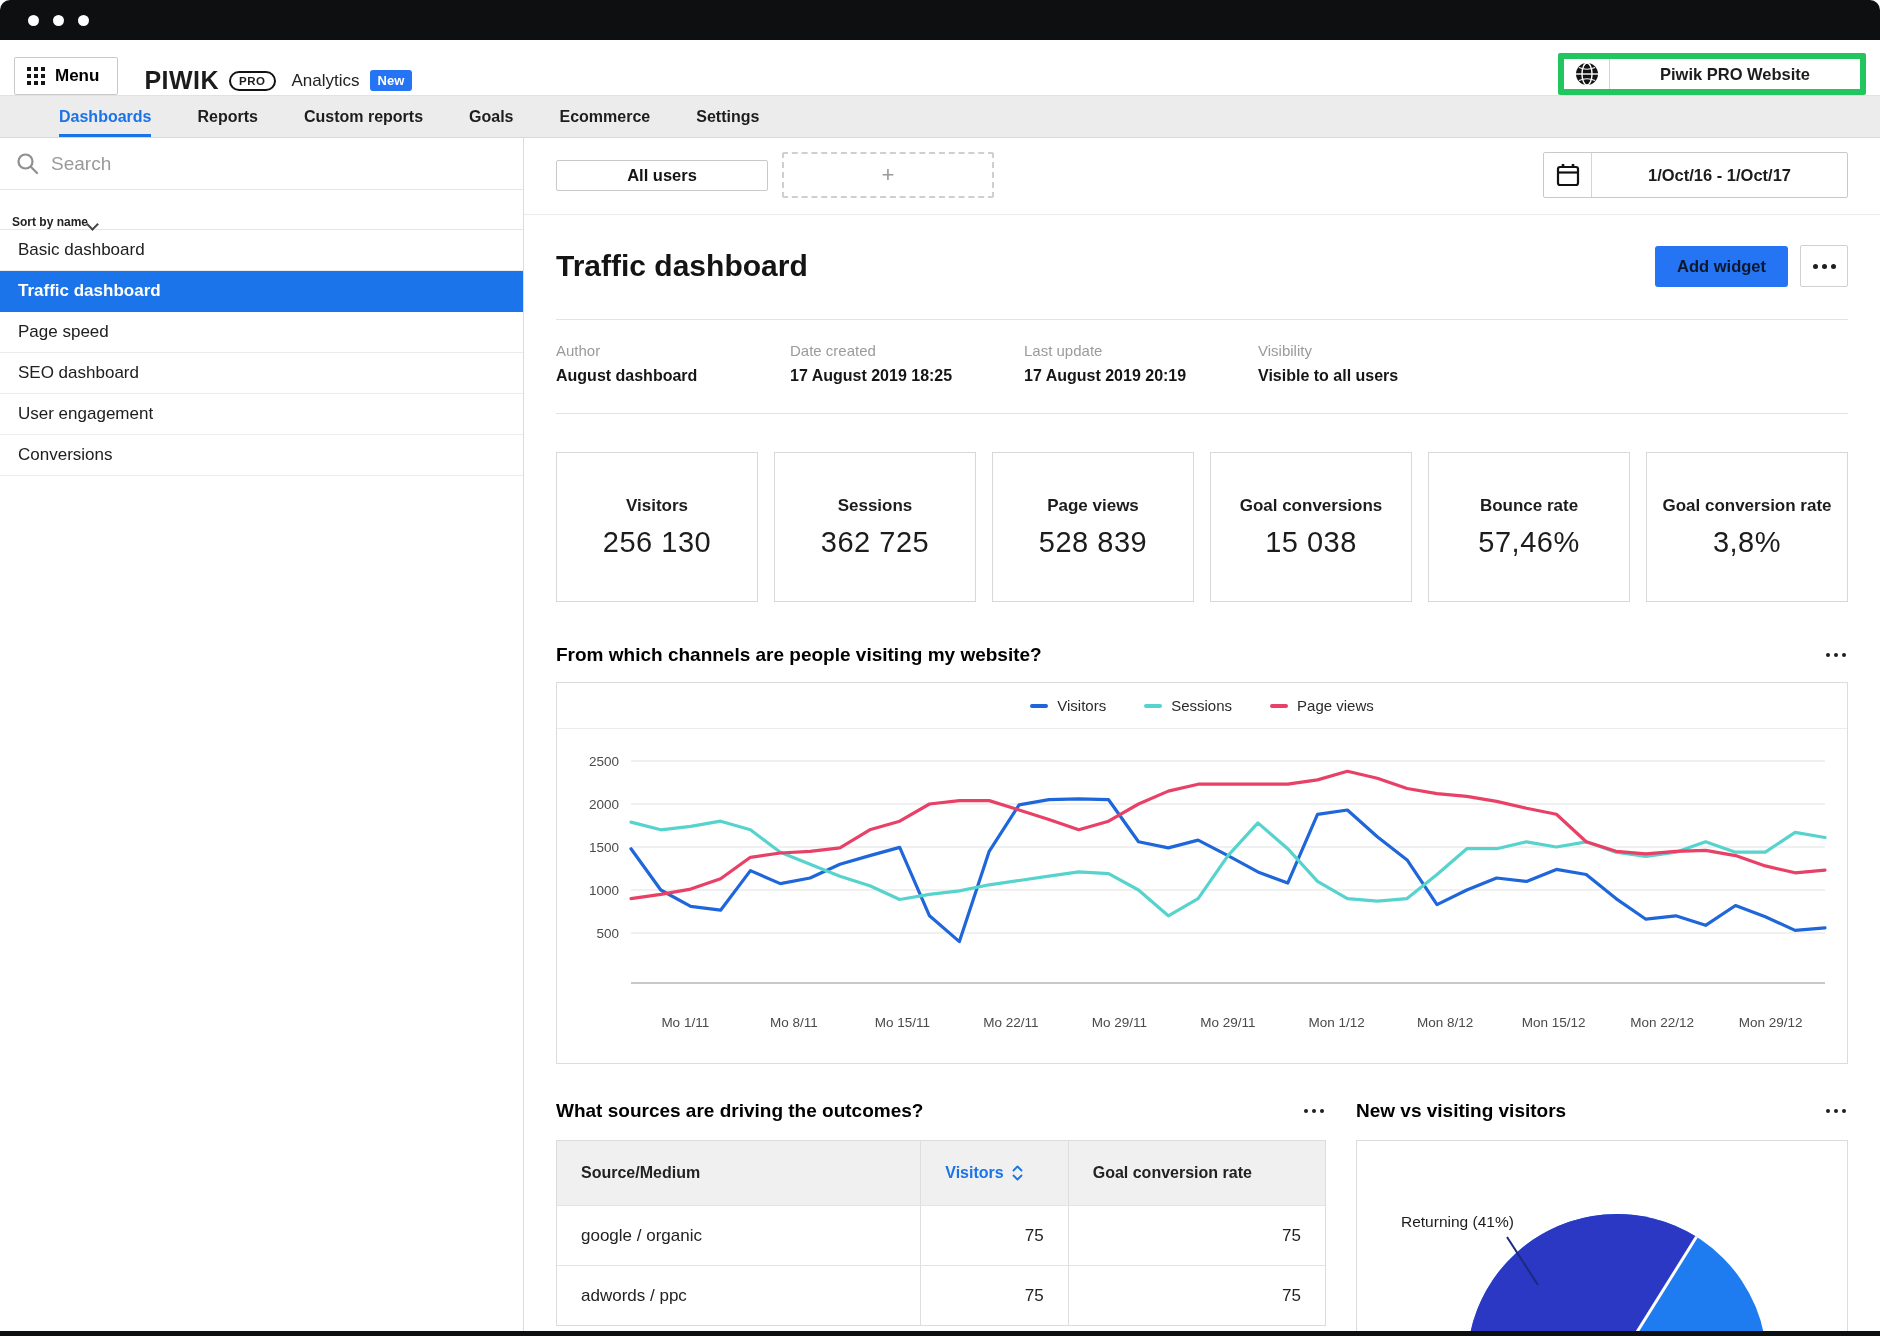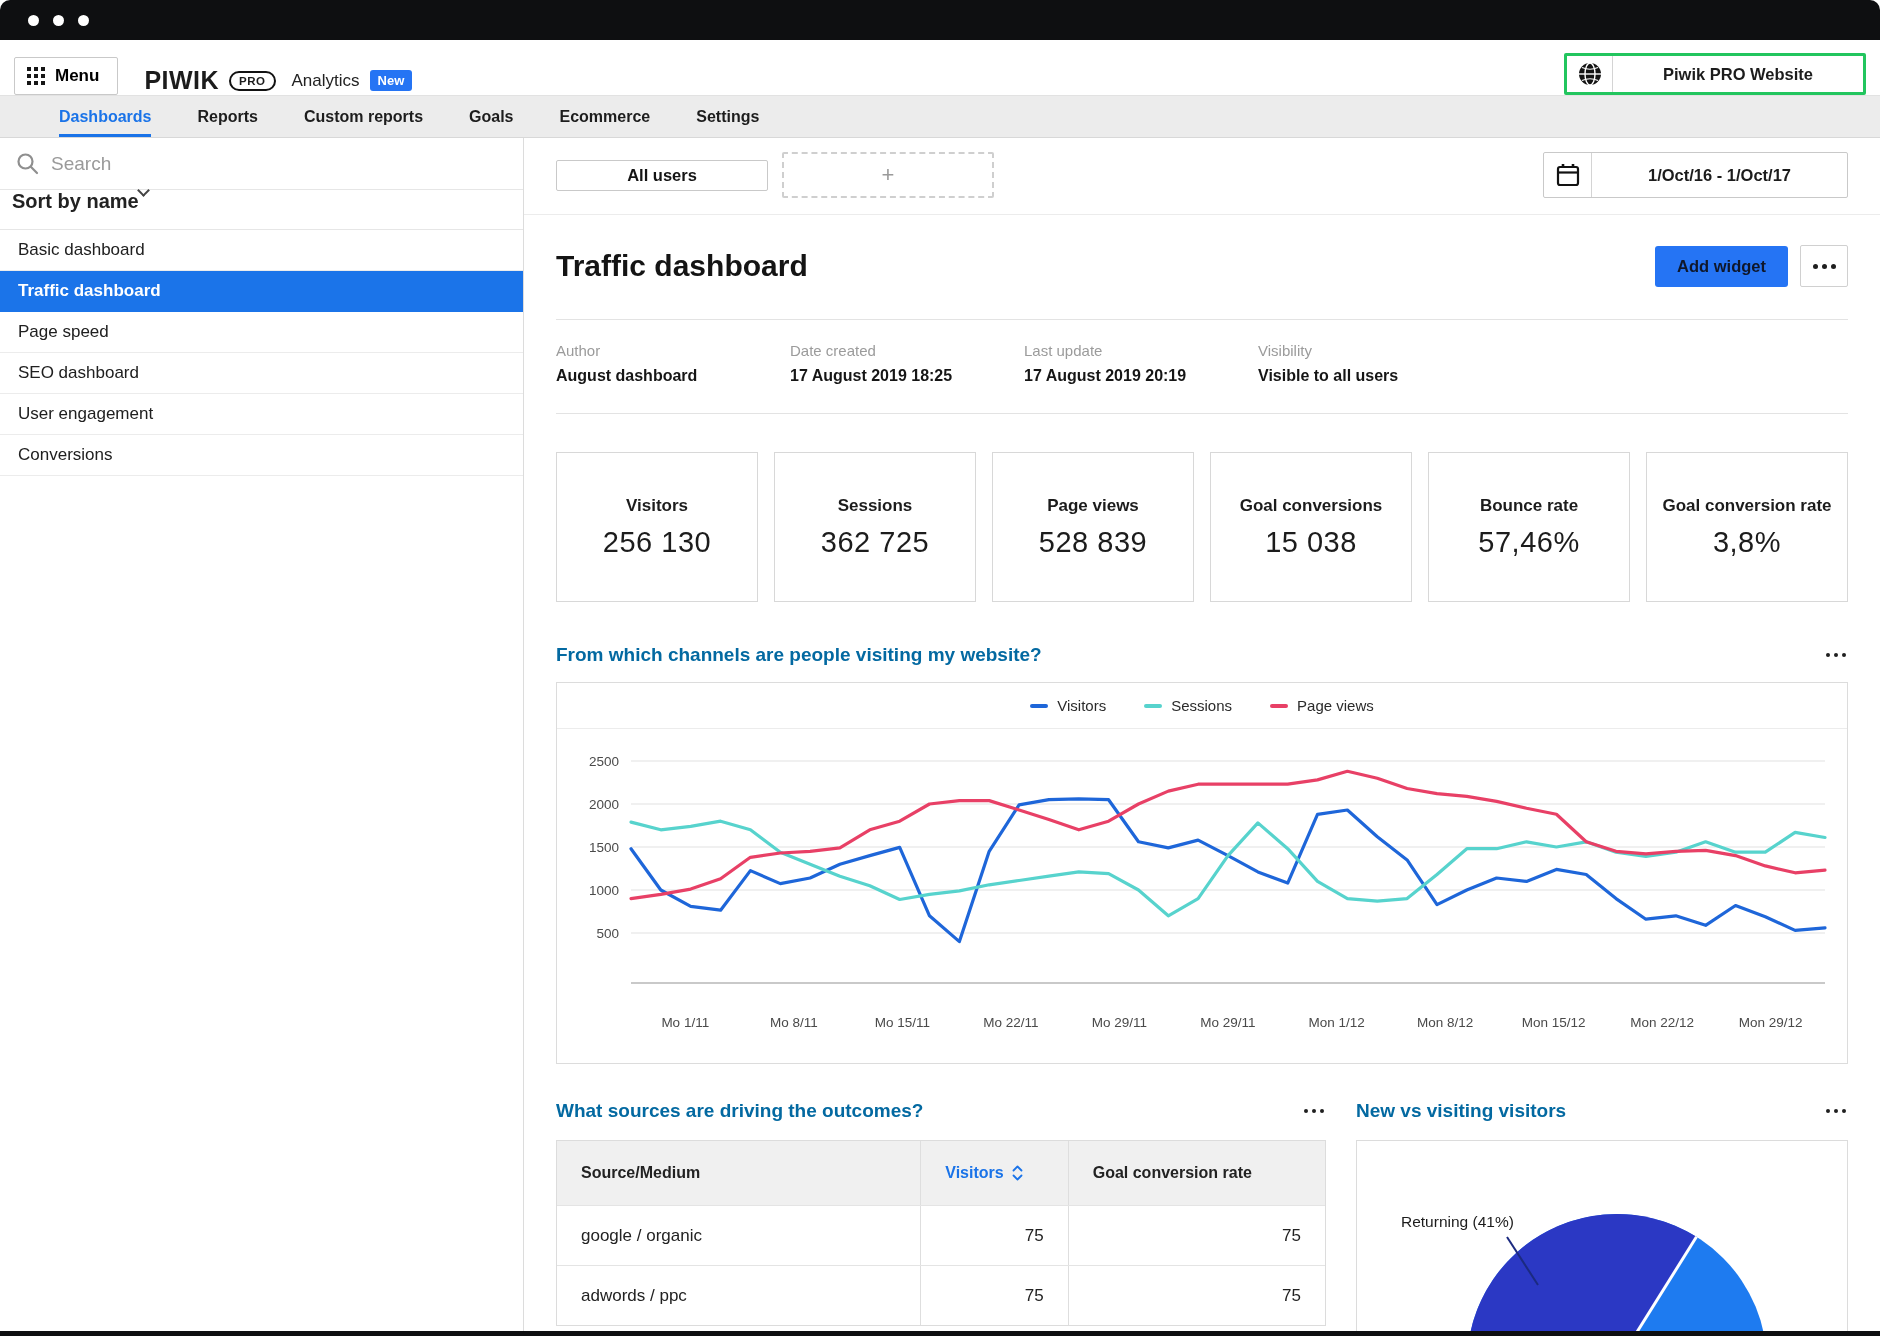--- a/index.html
+++ b/index.html
@@ -15,38 +15,38 @@
   
   .appbar { height:56px; background:#fff; border-bottom:1px solid #e2e2e2; display:flex; align-items:flex-end; padding:0 14px; }
   .menu-btn { display:flex; align-items:center; gap:10px; border:1px solid #c9c9c9; border-radius:2px;
     padding:8px 18px 8px 12px; font-size:17px; font-weight:700; background:#fff; cursor:pointer; }
   .logo-group { display:flex; align-items:center; gap:10px; margin-left:26px; }
   .brand { font-size:25px; font-weight:800; letter-spacing:.5px; }
   .pro-pill { border:2.5px solid #121212; border-radius:11px; font-size:11.5px; font-weight:800;
     padding:2px 8px; letter-spacing:.5px; }
   .product { font-size:17px; color:#222; margin-left:6px; }
   .new-badge { background:#2574f4; color:#fff; font-size:13px; font-weight:700; border-radius:3px; padding:3px 8px; }
-  .site-select { margin-left:auto; display:flex; align-items:stretch; border:3px solid #22c55e; border-radius:2px; height:42px; }
+  .site-select { margin-left:auto; display:flex; align-items:stretch; border:6px solid #22c55e; border-radius:2px; height:42px; }
   .site-globe { width:46px; display:flex; align-items:center; justify-content:center; border-right:1px solid #d4d4d4; }
   .site-name { display:flex; align-items:center; padding:0 26px; font-size:16.5px; font-weight:700; min-width:250px; justify-content:center; }
 
   
   .tabbar { height:42px; background:#ececec; border-bottom:1px solid #d8d8d8; display:flex; align-items:stretch; padding-left:36px; }
   .tab { display:flex; align-items:center; margin:0 23px; font-size:16px; font-weight:700; color:#1d1d1d;
     border-bottom:3px solid transparent; padding-top:3px; cursor:pointer; }
   .tab.active { color:#1a73e8; border-bottom-color:#1a73e8; }
 
   
   .content { display:flex; height:1240px; }
   .sidebar { width:524px; min-width:524px; border-right:1px solid #dcdcdc; background:#fff; }
   .search-row { display:flex; align-items:center; gap:12px; height:52px; padding:0 16px; border-bottom:1px solid #e6e6e6; }
   .search-row input { border:none; outline:none; font-size:19px; color:#333; width:100%; font-family:"Liberation Sans",sans-serif; }
   .search-row input::placeholder { color:#9a9a9a; }
-  .sort-row { display:flex; align-items:flex-start; gap:0; height:40px; padding:0 12px; border-bottom:1px solid #e6e6e6;
-    font-size:20px; font-weight:700; color:#222; cursor:pointer; }
+  .sort-row { display:flex; align-items:flex-end; gap:0; height:40px; padding:0 12px; border-bottom:1px solid #e6e6e6;
+    font-size:12px; font-weight:700; color:#222; cursor:pointer; }
   .chev { width:9px; height:9px; border-right:2px solid #444; border-bottom:2px solid #444; transform:rotate(45deg); margin-top:-4px; }
   .side-item { height:41px; display:flex; align-items:center; padding:0 18px; font-size:17px; color:#202020;
     border-bottom:1px solid #ececec; cursor:pointer; }
   .side-item.selected { background:#1b74e9; color:#fff; font-weight:700; border-bottom-color:#1b74e9; }
 
   .main { flex:1; padding:0 32px; background:#fff; }
 
   
   .seg-row { display:flex; align-items:center; margin:14px -32px 0; padding:0 32px 16px; border-bottom:1px solid #ececec; }
   .seg-btn { width:212px; height:31px; border:1px solid #c9c9c9; border-radius:2px; background:#fff;
@@ -76,21 +76,21 @@
 
   
   .kpi-row { display:flex; gap:16px; margin-top:38px; }
   .kpi-card { flex:1; height:150px; border:1px solid #d8d8d8; background:#fff;
     display:flex; flex-direction:column; align-items:center; justify-content:center; padding:0 10px; }
   .kpi-label { font-size:17px; font-weight:700; text-align:center; line-height:1.25; }
   .kpi-value { font-size:29px; margin-top:10px; letter-spacing:.5px; }
 
   
   .sec-head { display:flex; align-items:center; }
-  .sec-title { font-size:19px; font-weight:800; color:#0369a1; }
+  .sec-title { font-size:19px; font-weight:800; color:#000000; }
   .sec-dots { margin-left:auto; display:flex; gap:3.5px; cursor:pointer; padding:6px 2px; }
   .sec-dots i { width:4.5px; height:4.5px; border-radius:50%; background:#1f1f1f; }
 
   .chart-sec { margin-top:42px; }
   .chart-card { margin-top:16px; border:1px solid #dcdcdc; background:#fff; }
   .legend-row { height:46px; display:flex; align-items:center; justify-content:center; gap:38px; border-bottom:1px solid #ececec; }
   .legend-item { display:flex; align-items:center; gap:9px; font-size:15px; color:#2b2b2b; cursor:pointer; }
   .legend-dash { width:18px; height:4px; border-radius:2px; }
   svg text { font-family:"Liberation Sans", sans-serif; }
 

